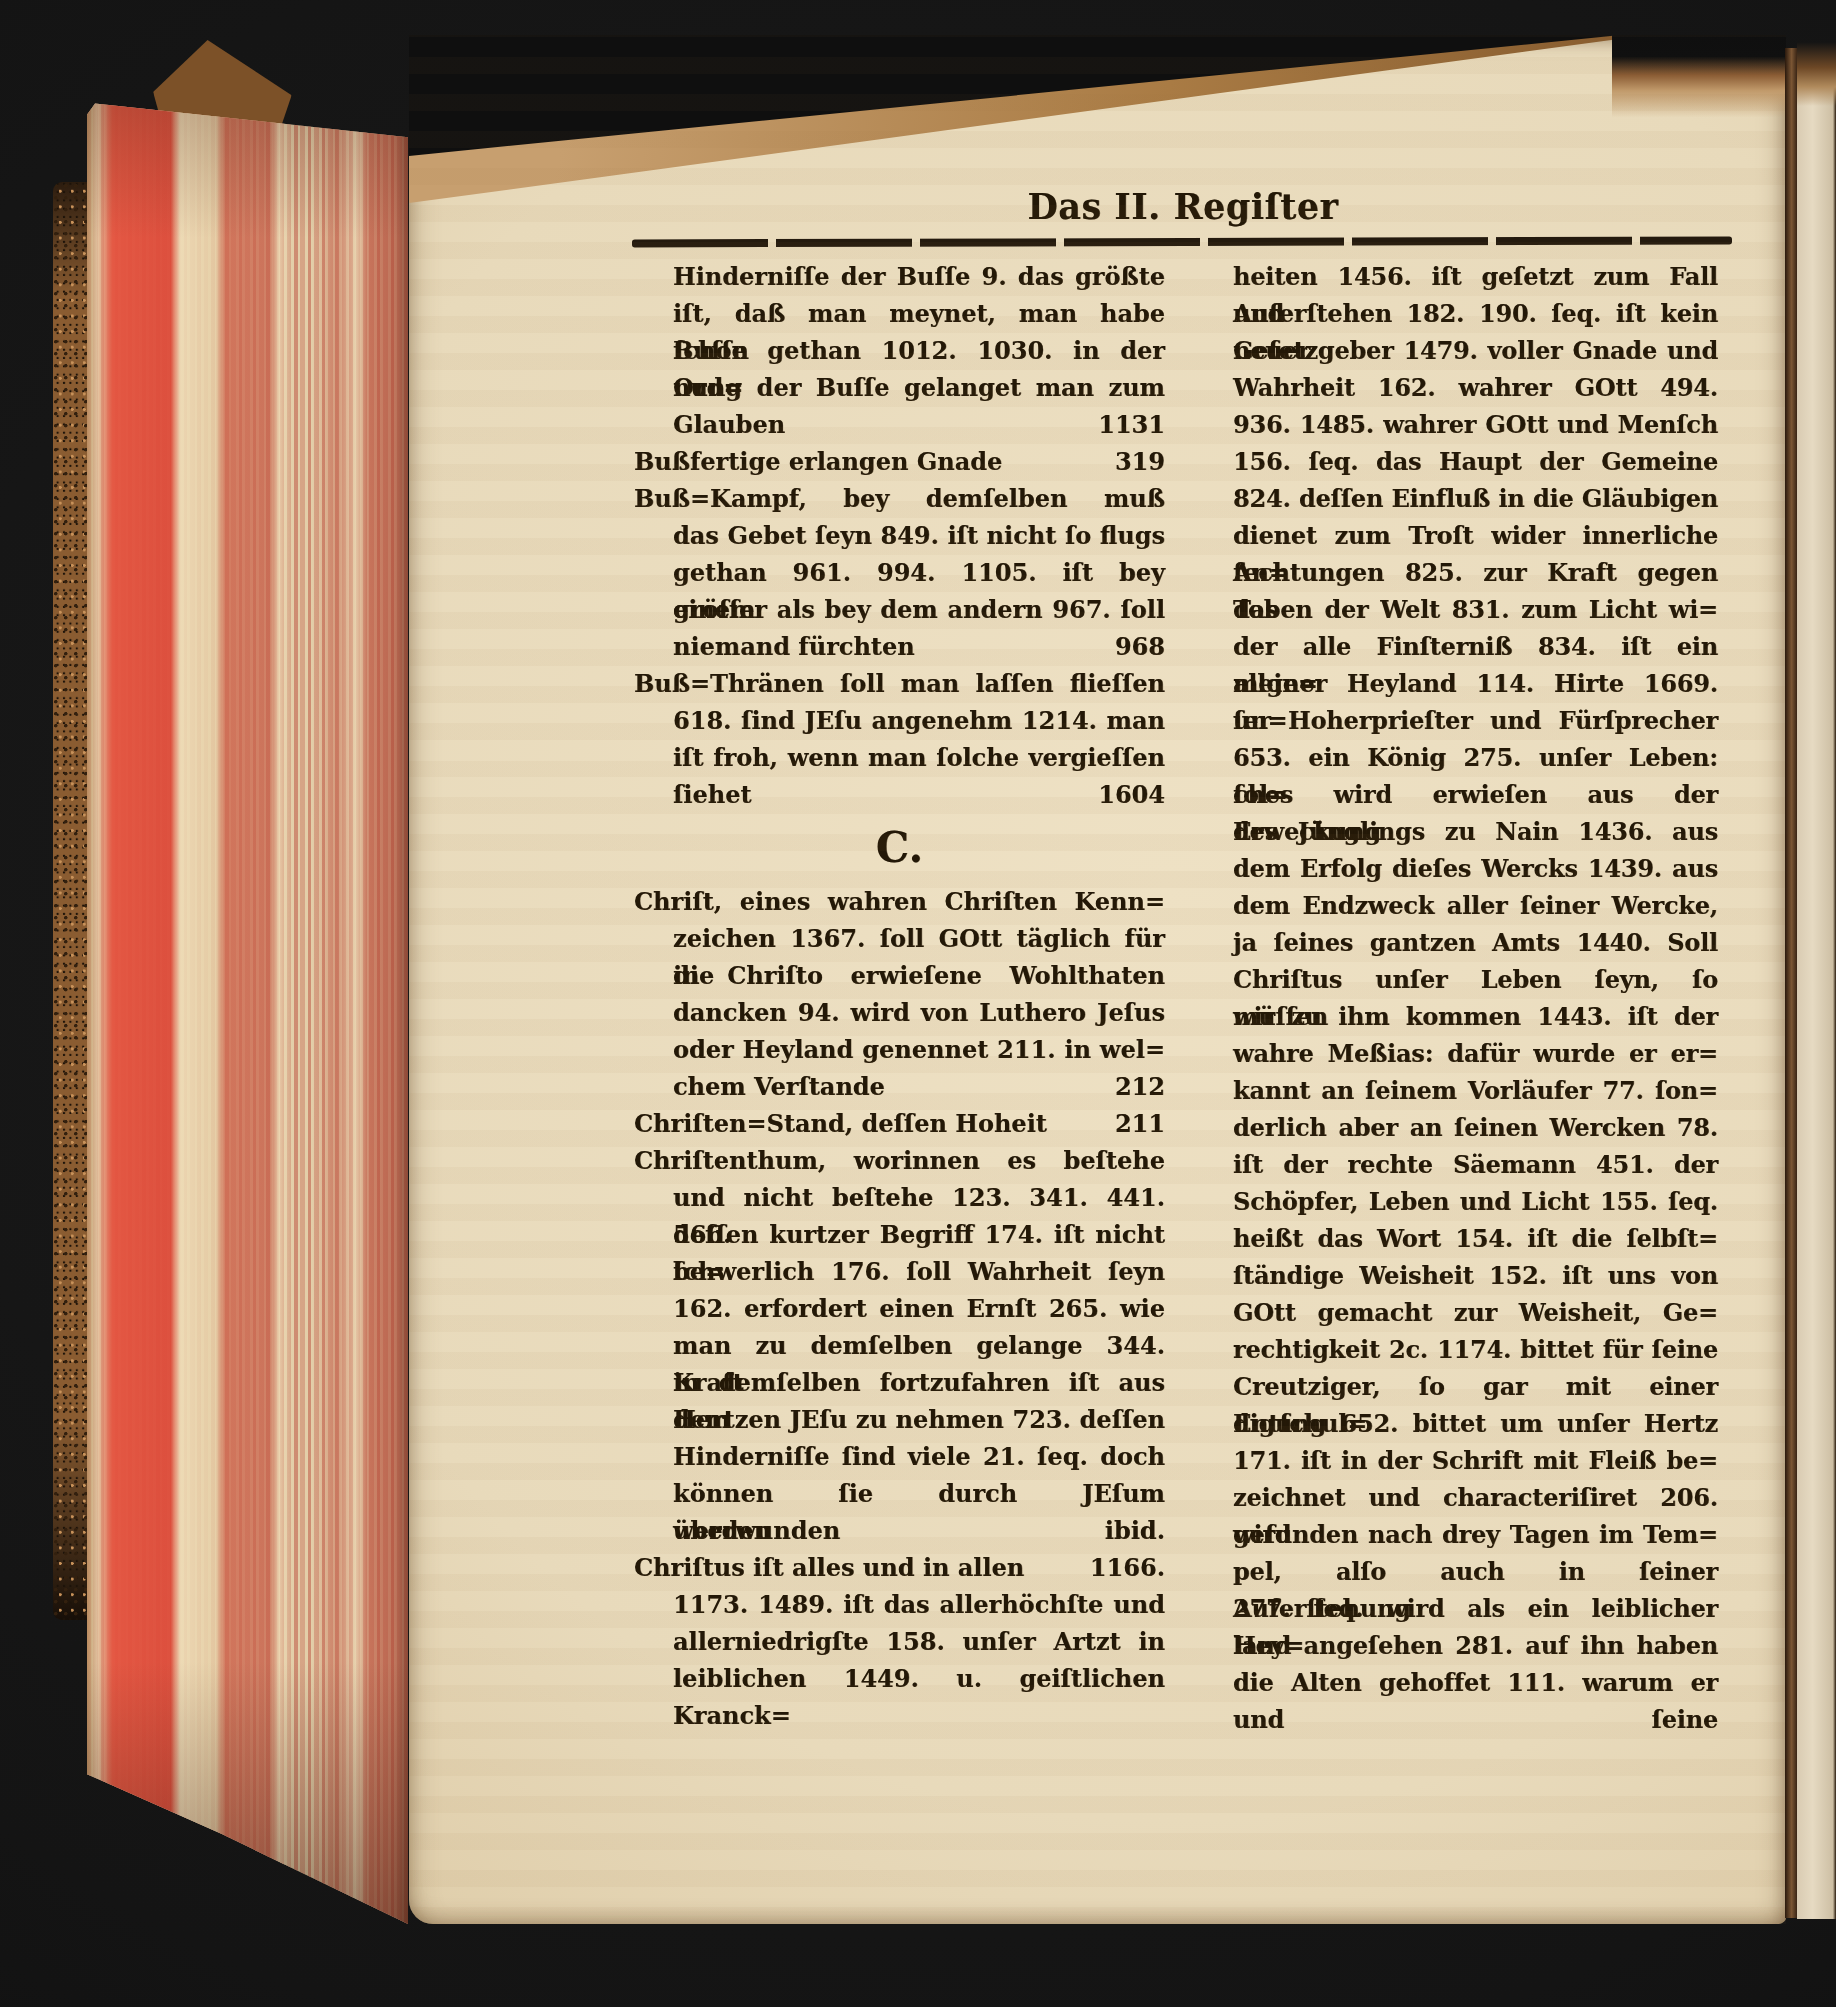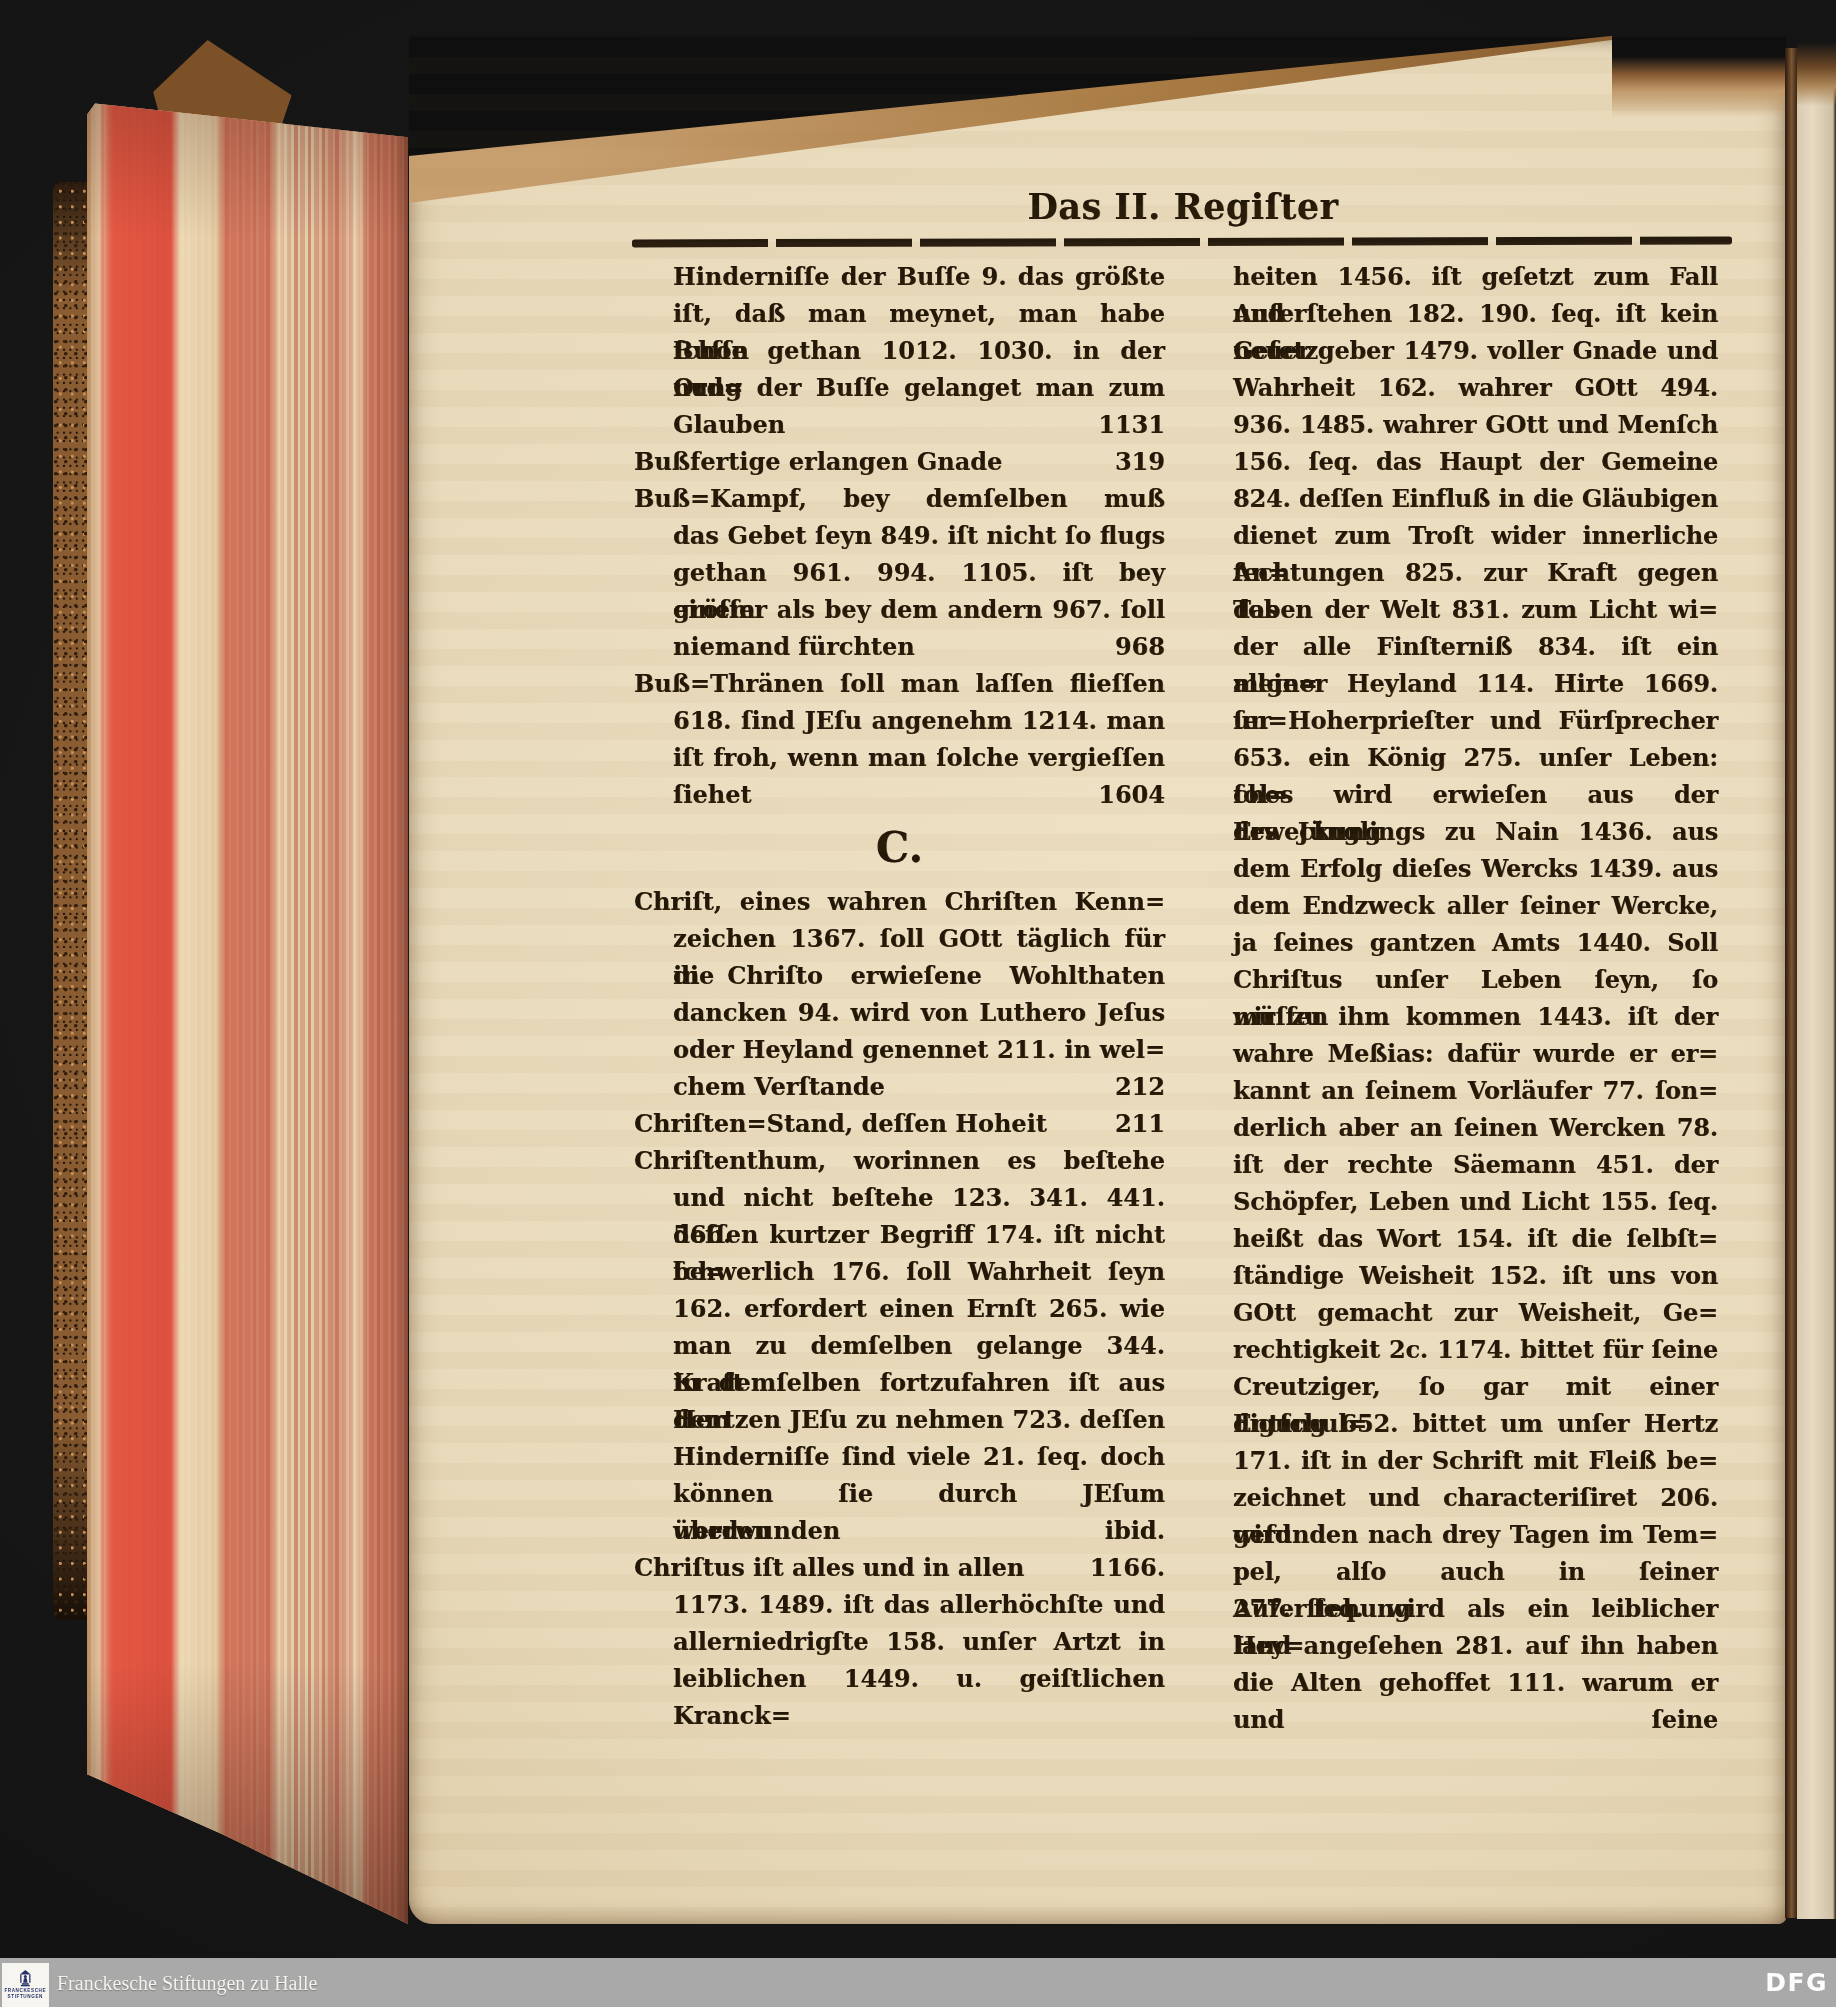--- a/index.html
+++ b/index.html
@@ -469,34 +469,15 @@
         <div class="line catch">
         <span class="t">ſeine</span>
         
       </div>
       </div>
   </div>
 
   <div class="gutter"></div>
   <div class="facing-sliver"></div>
 
-  <div class="footer-bar">
-    <div class="logo-box">
-      <svg width="14.7" height="16.5" viewBox="0 0 16 18">
-        <g fill="#26336b">
-          <path d="M8 0 L14 5 H2 Z"></path>
-          <rect x="2.4" y="5" width="1.4" height="9"></rect>
-          <rect x="12.2" y="5" width="1.4" height="9"></rect>
-          <circle cx="8" cy="7.2" r="1.7"></circle>
-          <path d="M5.6 14 L6.4 9.2 Q8 8.2 9.6 9.2 L10.4 14 Z"></path>
-          <rect x="4.2" y="14.4" width="7.6" height="1.6"></rect>
-          <rect x="3.2" y="16.2" width="9.6" height="1.6"></rect>
-        </g>
-      </svg>
-      <div class="logo-line">FRANCKESCHE</div>
-      <div class="logo-line">STIFTUNGEN</div>
-    </div>
-    <div class="inst-label">Franckesche Stiftungen zu Halle</div>
-    <div class="dfg-logo">DFG</div>
-  </div>
 
 </div>
 
 
 </body></html>

